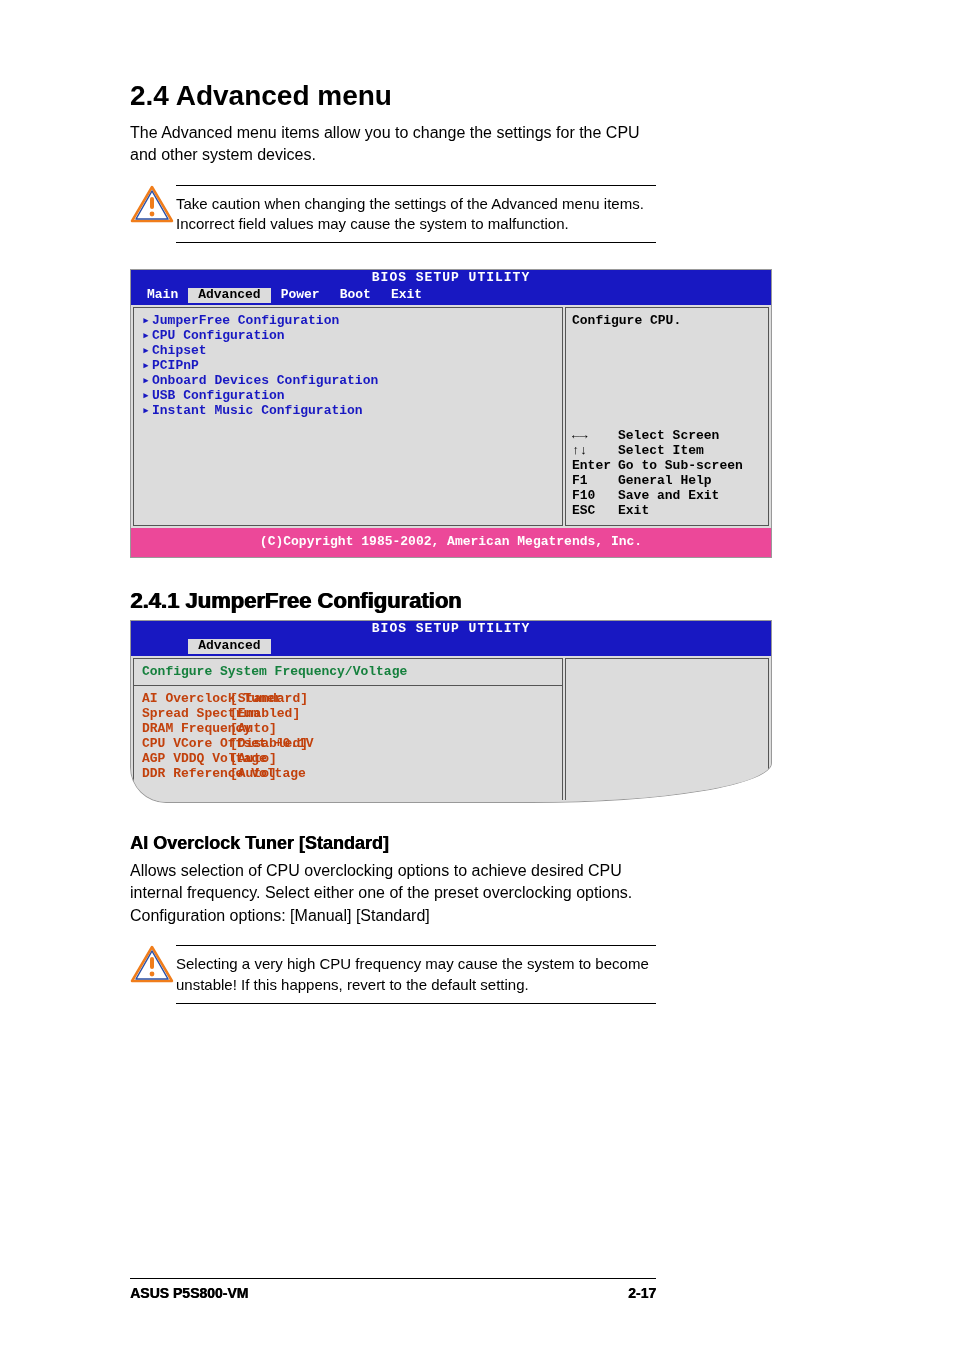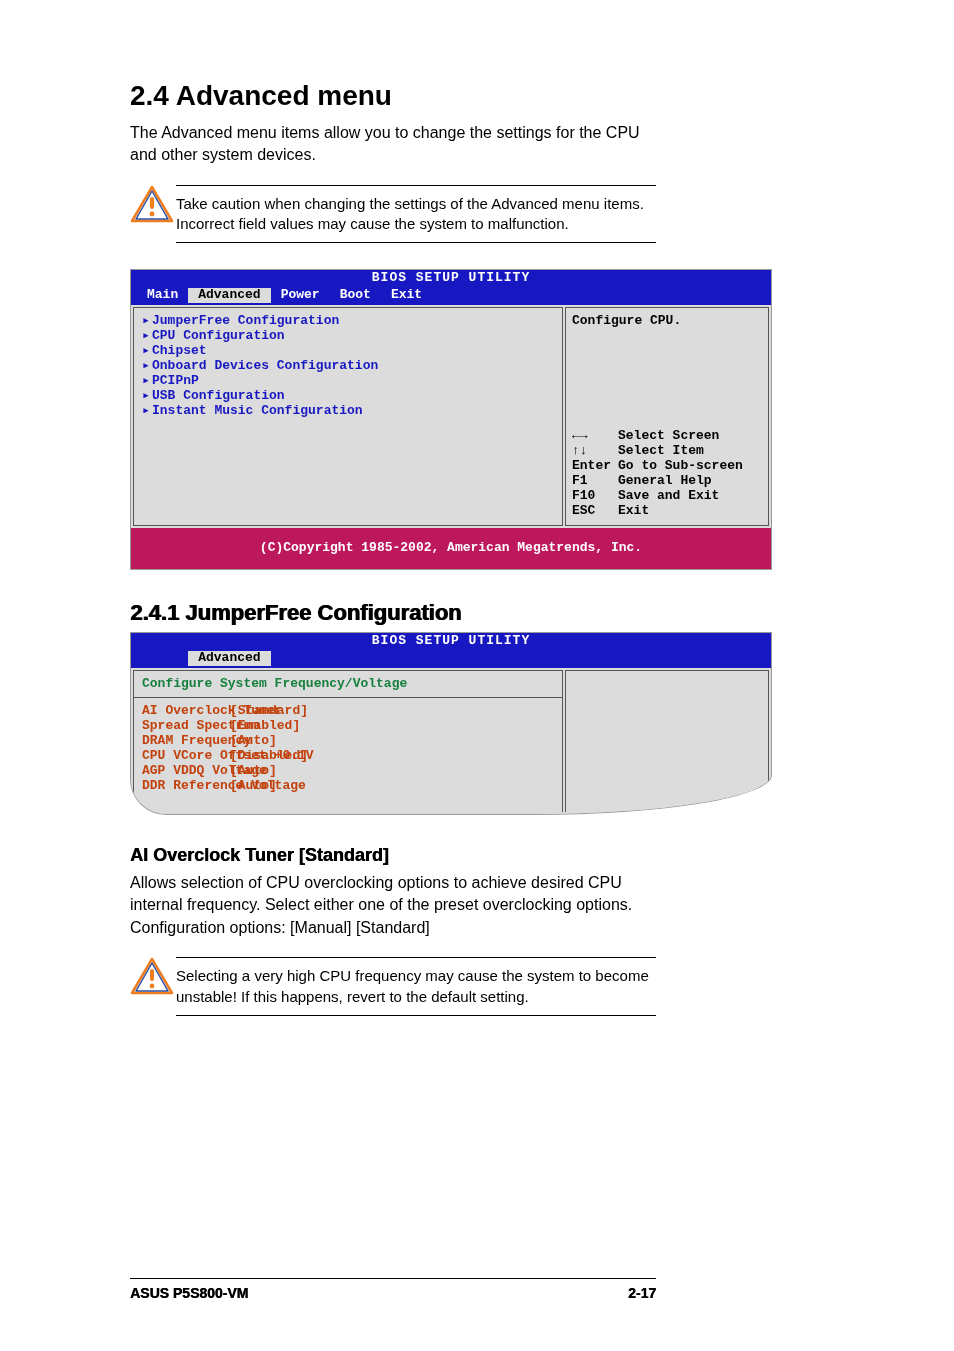--- a/index.html
+++ b/index.html
@@ -106,24 +106,24 @@
     font-weight: bold;
     position: relative;
   }
   .help-block {
     margin-top: 100px;
     font-weight: bold;
   }
   .help-row { white-space: nowrap; }
   .help-key { display:inline-block; width:46px; }
   .bios-footer {
-    background: #be185d;
+    background: #ec4899;
     color: #fff;
     text-align: center;
-    padding: 13px 0;
+    padding: 7px 0;
     font-weight: bold;
   }
   
   .bios-panel.short {
     border-bottom-left-radius: 36px 36px;
     border-bottom-right-radius: 240px 40px;
   }
   .bios-panel.short .bios-body { border-bottom: none; }
   .bios-panel.short .bios-left {
     border-bottom: none;
@@ -199,22 +199,22 @@
   <div class="bios-panel">
     <div class="bios-titlebar">BIOS SETUP UTILITY</div>
     <div class="bios-tabs">
       <span>Main</span><span class="sel">Advanced</span><span>Power</span><span>Boot</span><span>Exit</span>
     </div>
     <div class="bios-body">
       <div class="bios-left">
         <div class="row"><span class="tri">▸</span><span>JumperFree Configuration</span></div>
         <div class="row"><span class="tri">▸</span><span>CPU Configuration</span></div>
         <div class="row"><span class="tri">▸</span><span>Chipset</span></div>
+        <div class="row"><span class="tri">▸</span><span>PCIPnP</span></div>
         <div class="row"><span class="tri">▸</span><span>Onboard Devices Configuration</span></div>
-        <div class="row"><span class="tri">▸</span><span>PCIPnP</span></div>
         <div class="row"><span class="tri">▸</span><span>USB Configuration</span></div>
         <div class="row"><span class="tri">▸</span><span>Instant Music Configuration</span></div>
       </div>
       <div class="bios-right">
         <div>Configure CPU.</div>
         <div class="help-block">
           <div class="help-row"><span class="help-key">←→</span><span>Select Screen</span></div>
           <div class="help-row"><span class="help-key">↑↓</span><span>Select Item</span></div>
           <div class="help-row"><span class="help-key">Enter</span><span>Go to Sub-screen</span></div>
           <div class="help-row"><span class="help-key">F1</span><span>General Help</span></div>

